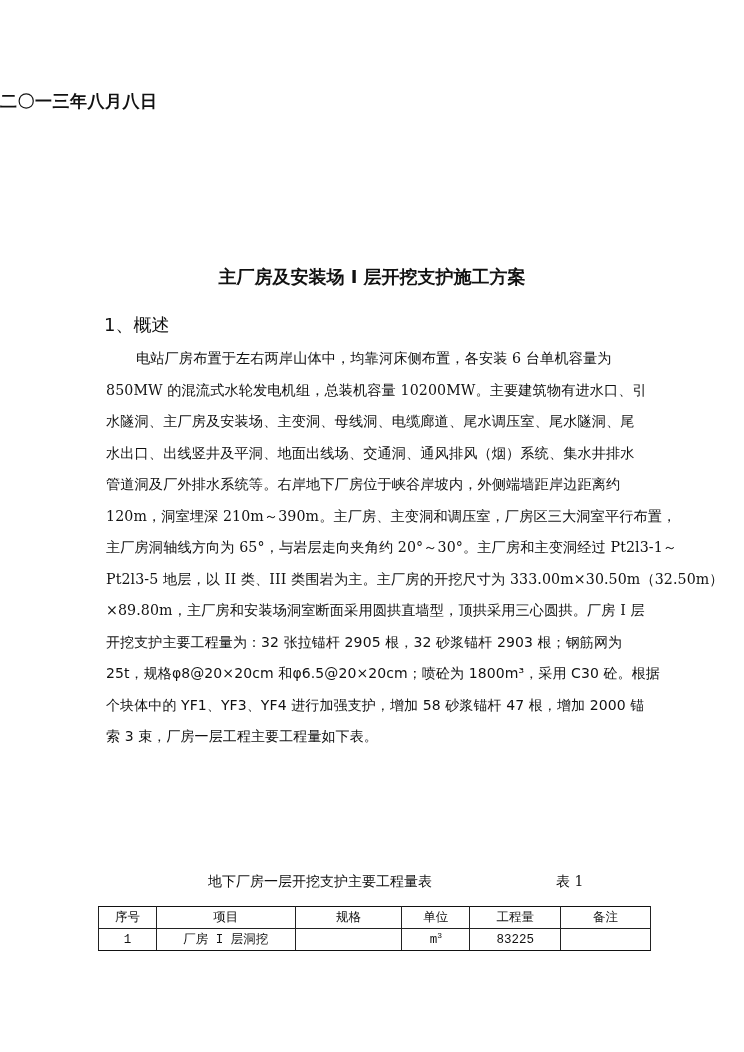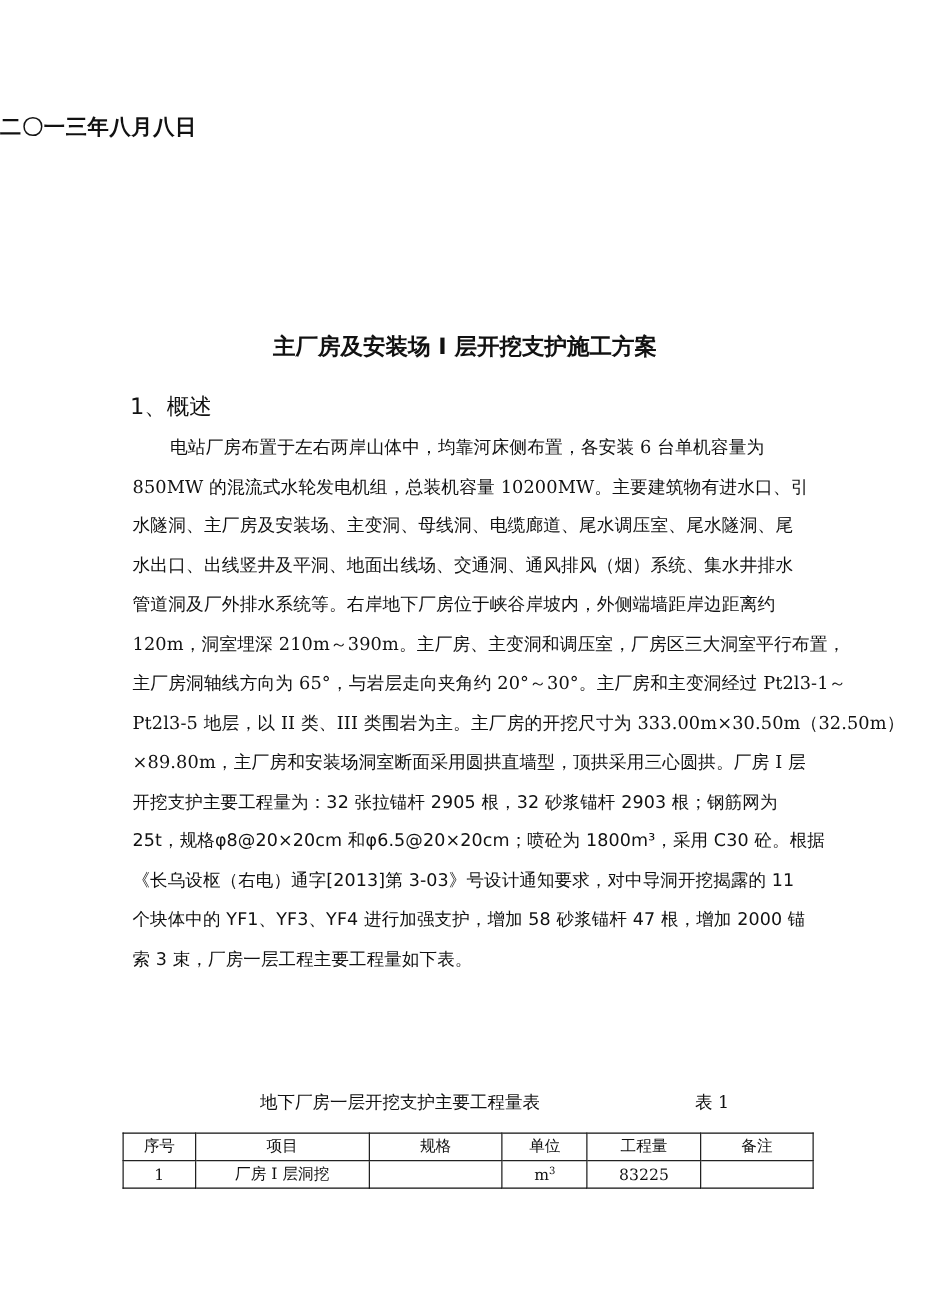--- a/index.html
+++ b/index.html
@@ -95,20 +95,21 @@
     border-collapse: collapse;
     font-size: 12.5px;
   }
   table.works th,
   table.works td {
     border: 1px solid #222222;
     height: 21px;
     padding: 0;
     text-align: center;
     font-weight: normal;
+    font-family: Liberation Mono, monospace;
   }
   table.works tr:first-child th { border-top: 1.5px solid #111111; }
   table.works tr:last-child td { border-bottom: 1.5px solid #111111; }
   sup { font-size: 8px; vertical-align: super; line-height: 0; }
 </style>
 </head>
 <body>
 
 <div class="page">
 
@@ -125,21 +126,20 @@
     <div class="line">850MW 的混流式水轮发电机组，总装机容量 10200MW。主要建筑物有进水口、引</div>
     <div class="line">水隧洞、主厂房及安装场、主变洞、母线洞、电缆廊道、尾水调压室、尾水隧洞、尾</div>
     <div class="line">水出口、出线竖井及平洞、地面出线场、交通洞、通风排风（烟）系统、集水井排水</div>
     <div class="line">管道洞及厂外排水系统等。右岸地下厂房位于峡谷岸坡内，外侧端墙距岸边距离约</div>
     <div class="line">120m，洞室埋深 210m～390m。主厂房、主变洞和调压室，厂房区三大洞室平行布置，</div>
     <div class="line">主厂房洞轴线方向为 65°，与岩层走向夹角约 20°～30°。主厂房和主变洞经过 Pt2l3-1～</div>
     <div class="line">Pt2l3-5 地层，以 II 类、III 类围岩为主。主厂房的开挖尺寸为 333.00m×30.50m（32.50m）</div>
     <div class="line">×89.80m，主厂房和安装场洞室断面采用圆拱直墙型，顶拱采用三心圆拱。厂房 I 层</div>
     <div class="line sans">开挖支护主要工程量为：32 张拉锚杆 2905 根，32 砂浆锚杆 2903 根；钢筋网为</div>
     <div class="line sans">25t，规格φ8@20×20cm 和φ6.5@20×20cm；喷砼为 1800m³，采用 C30 砼。根据</div>
-    <div class="line sans">《长乌设枢（右电）通字[2013]第 3-03》号设计通知要求，对中导洞开挖揭露的 11</div>
     <div class="line sans">个块体中的 YF1、YF3、YF4 进行加强支护，增加 58 砂浆锚杆 47 根，增加 2000 锚</div>
     <div class="line sans">索 3 束，厂房一层工程主要工程量如下表。</div>
   </div>
 
   <div class="caption">
     <span class="cap-title">地下厂房一层开挖支护主要工程量表</span>
     <span class="cap-num">表 1</span>
   </div>
 
   <table class="works">

